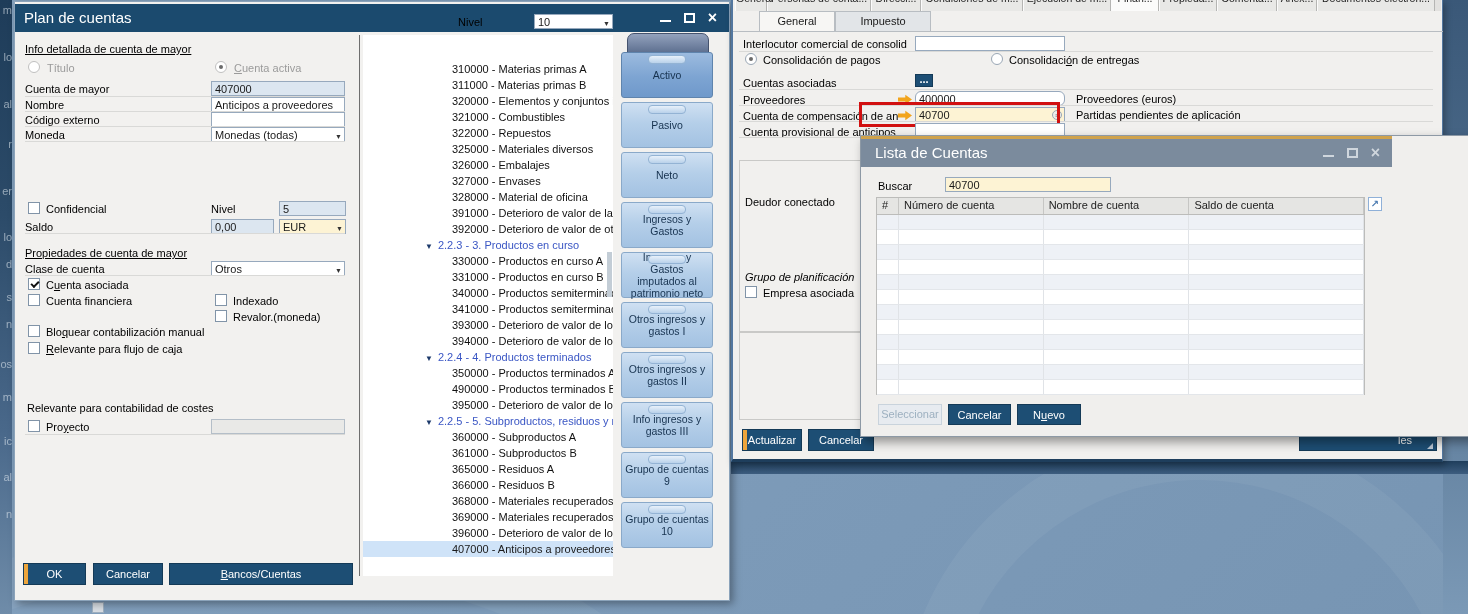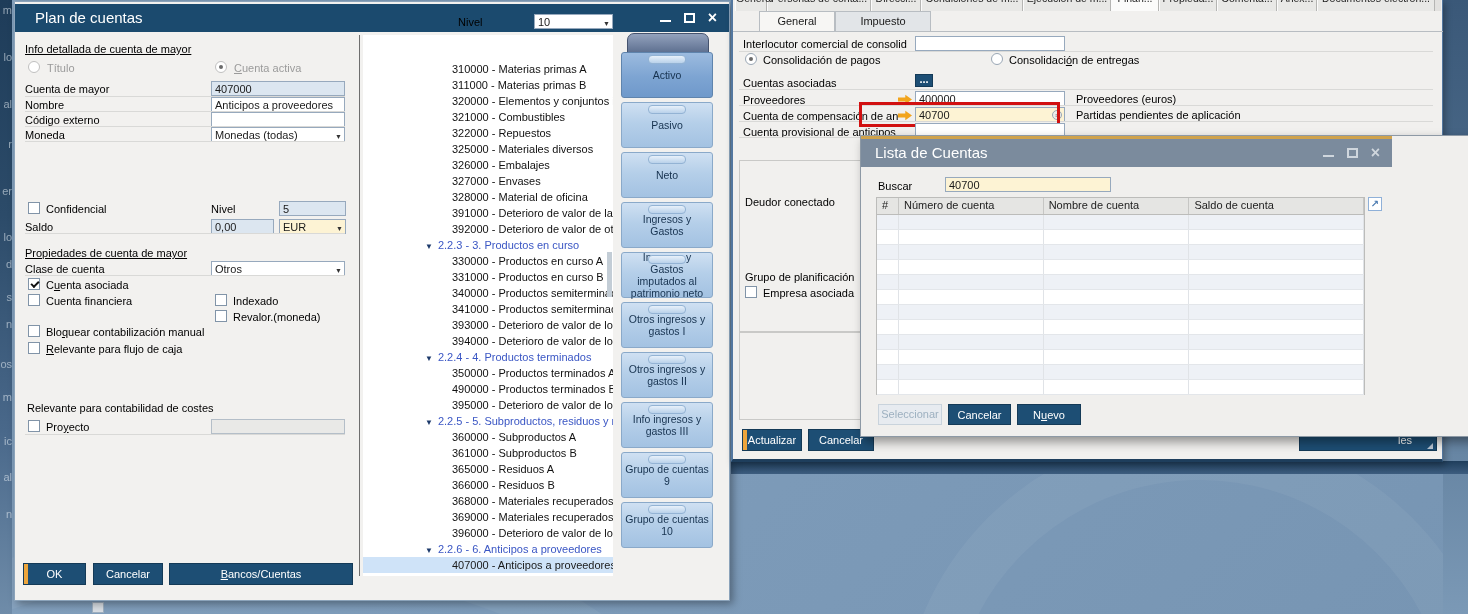--- a/index.html
+++ b/index.html
@@ -32,21 +32,21 @@
   .navy-btn { position:absolute; background:#1d4e74; border:1px solid #143a57; color:#fff; font-size:11px; text-align:center; line-height:20px; cursor:default; overflow:hidden; white-space:nowrap; }
   .navy-btn.accent::before { content:""; position:absolute; left:0; top:0; width:4px; height:100%; background:#eda53c; }
   .underl { text-decoration:underline; }
   .winbtns { position:absolute; display:flex; align-items:center; gap:13px; }
   .wb-min { width:11px; height:2px; background:#fff; margin-top:6px; }
   .wb-max { width:11px; height:10px; border:2px solid #fff; }
   .wb-close { color:#fff; font-size:16px; font-weight:bold; line-height:14px; }
 
   
   #plan-win { left:14px; top:1px; width:716px; height:600px; background:#f2f1ef; border:1px solid #8ba3ba; box-shadow:3px 3px 8px rgba(0,0,0,0.35); }
-  #plan-title { position:absolute; left:0; top:2px; width:714px; height:28px; background:#1b4a6e; color:#fff; font-size:15px; line-height:28px; padding-left:20px; }
+  #plan-title { position:absolute; left:0; top:2px; width:714px; height:28px; background:#1b4a6e; color:#fff; font-size:15px; line-height:28px; padding-left:9px; }
   .sect-title { position:absolute; font-size:11px; color:#000; text-decoration:underline; white-space:nowrap; }
   #plan-sep { position:absolute; left:344px; top:33px; width:1px; height:541px; background:#6e6e6e; }
   #tree-bg { position:absolute; left:348px; top:33px; width:250px; height:541px; background:#fff; }
   #tree-rows { position:absolute; left:348px; top:59px; width:250px; height:513px; overflow:hidden; }
   .trow { height:16px; line-height:16px; white-space:nowrap; overflow:hidden; font-size:11px; }
   .trow.item { padding-left:89px; color:#111; }
   .trow.group { padding-left:62px; color:#3a56c4; }
   .trow.group .tri { color:#1d3a6b; font-size:8px; margin-right:5px; }
   .trow.selected { background:#cfe3f8; padding-left:89px; }
   #tree-thumb { position:absolute; left:592px; top:250px; width:5px; height:45px; background:#c3cdd6; }
@@ -228,21 +228,20 @@
         <div class="trow item">490000 - Productos terminados B</div>
         <div class="trow item">395000 - Deterioro de valor de los pro</div>
         <div class="trow group"><span class="tri">▼</span>2.2.5 - 5. Subproductos, residuos y mate</div>
         <div class="trow item">360000 - Subproductos A</div>
         <div class="trow item">361000 - Subproductos B</div>
         <div class="trow item">365000 - Residuos A</div>
         <div class="trow item">366000 - Residuos B</div>
         <div class="trow item">368000 - Materiales recuperados A</div>
         <div class="trow item">369000 - Materiales recuperados B</div>
         <div class="trow item">396000 - Deterioro de valor de los sub</div>
-        <div class="trow group"><span class="tri">▼</span>2.2.6 - 6. Anticipos a proveedores</div>
         <div class="trow selected">407000 - Anticipos a proveedores</div>
       </div>
     <div id="tree-thumb"></div>
 
     <div id="drawer-lid"></div>
     <div id="drawers">
         <div class="drawer sel">Activo</div>
         <div class="drawer">Pasivo</div>
         <div class="drawer">Neto</div>
         <div class="drawer">Ingresos y Gastos</div>
@@ -281,21 +280,21 @@
     <div class="lbl" style="left:30px;top:54px;">Consolidación de pagos</div>
     <span class="radio" style="left:258px;top:53px;"></span>
     <div class="lbl" style="left:276px;top:54px;">Consolidaci<span class="underl">ó</span>n de entregas</div>
 
     <div class="lbl" style="left:10px;top:77px;">Cuentas asociadas</div>
     <div class="navy-btn" style="left:182px;top:74px;width:18px;height:13px;line-height:9px;font-weight:bold;">...</div>
     <div class="rowline" style="left:6px;top:89px;width:694px;"></div>
 
     <div class="lbl" style="left:10px;top:94px;">Proveedores</div>
     <span class="linkarrow" style="left:165px;top:94px;"></span>
-    <div class="field" style="left:182px;top:91px;width:150px;">400000</div>
+    <div class="field" style="left:182px;top:91px;width:150px;border-radius:6px;">400000</div>
     <div class="lbl" style="left:343px;top:93px;">Proveedores (euros)</div>
     <div class="rowline" style="left:6px;top:105px;width:694px;"></div>
 
     <div class="lbl" style="left:10px;top:110px;width:155px;overflow:hidden;white-space:nowrap;">Cuenta de compensación de antic</div>
     <span class="linkarrow" style="left:165px;top:110px;"></span>
     <div class="field cream" style="left:182px;top:107px;width:150px;">
       <span>40700</span>
       <span class="cfl-icon">≡</span>
     </div>
     <div class="lbl" style="left:343px;top:109px;">Partidas pendientes de aplicación</div>
@@ -303,21 +302,21 @@
     <div id="red-box"></div>
 
     <div class="lbl" style="left:10px;top:126px;">Cuenta provisional de anticipos</div>
     <div class="field" style="left:182px;top:123px;width:150px;"></div>
     <div class="rowline" style="left:6px;top:137px;width:694px;"></div>
 
     <div class="groupbox" style="left:6px;top:160px;width:698px;height:172px;"></div>
     <div class="groupbox" style="left:6px;top:332px;width:698px;height:88px;"></div>
 
     <div class="lbl" style="left:12px;top:196px;">Deudor conectado</div>
-    <div class="lbl" style="left:12px;top:271px;">Grupo de planificación</div>
+    <div class="lbl" style="left:12px;top:271px;font-style:italic;">Grupo de planificación</div>
     <span class="check" style="left:12px;top:286px;"></span>
     <div class="lbl" style="left:30px;top:287px;">Empresa asociada</div>
 
     <div class="navy-btn accent" style="left:9px;top:429px;width:60px;height:22px;">Actualizar</div>
     <div class="navy-btn" style="left:75px;top:429px;width:66px;height:22px;">Cancelar</div>
     <div class="navy-btn" style="left:566px;top:429px;width:138px;height:22px;text-align:right;padding-right:24px;">les</div>
     <div style="position:absolute;left:694px;top:443px;width:0;height:0;border-left:6px solid transparent;border-bottom:6px solid #b9c6d4;"></div>
   </div>
 
   <div id="acc-dialog" class="abs">

